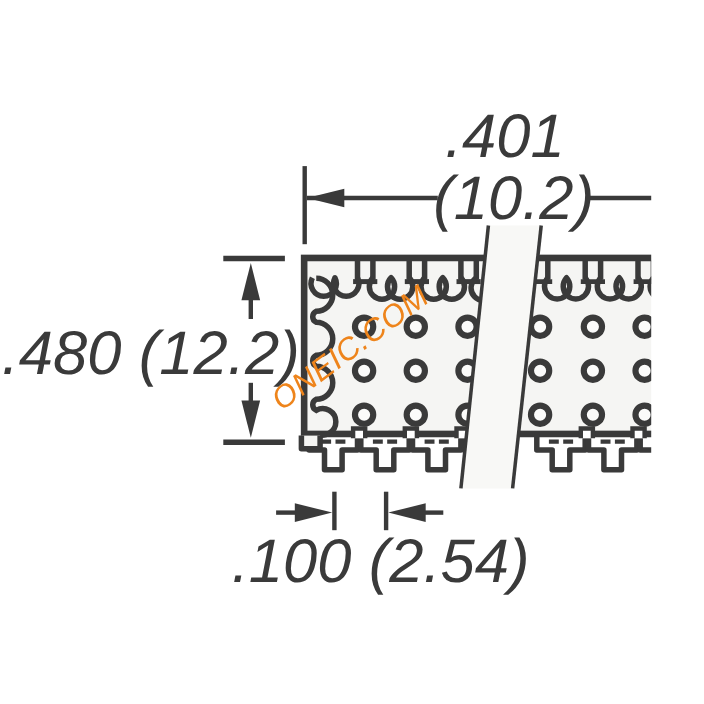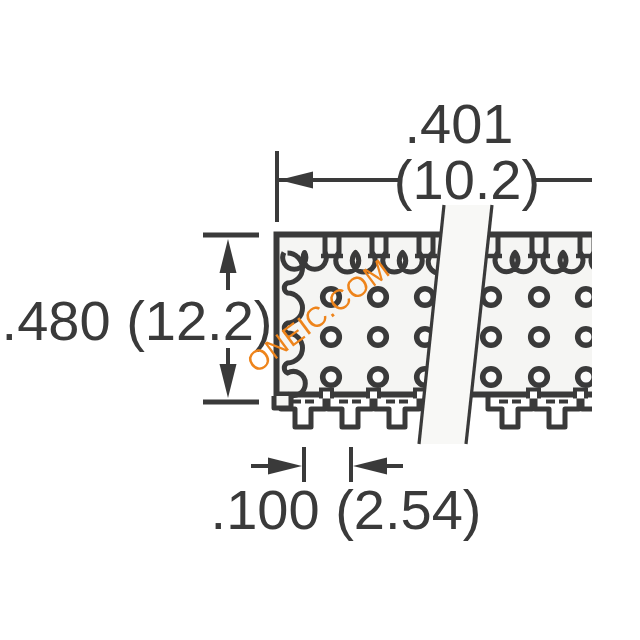--- a/index.html
+++ b/index.html
@@ -1,16 +1,16 @@
 <!DOCTYPE html>
 <html><head>
 <meta charset="utf-8">
 <style>
   html,body{margin:0;padding:0;background:#ffffff;}
-  #stage{position:relative;width:592px;height:640px;background:var(--bg,#fff);overflow:hidden;}
+  #stage{position:relative;width:592px;height:640px;background:var(--bg,#fff);overflow:hidden;font-style:italic;}
   svg text{font-family:"Liberation Sans", sans-serif;}
   .dimtext{font-size:56px;fill:var(--line,#3a3a3a);}
   .ln{stroke:var(--line,#3a3a3a);fill:none;}
   .w4{stroke-width:4;}
   .w5{stroke-width:5;}
   .arrow{fill:var(--line,#3a3a3a);stroke:none;}
   .wm{font-size:28.5px;font-weight:400;letter-spacing:0.5px;fill:var(--wm,#ee841b);}
 </style>
 </head>
 <body>

